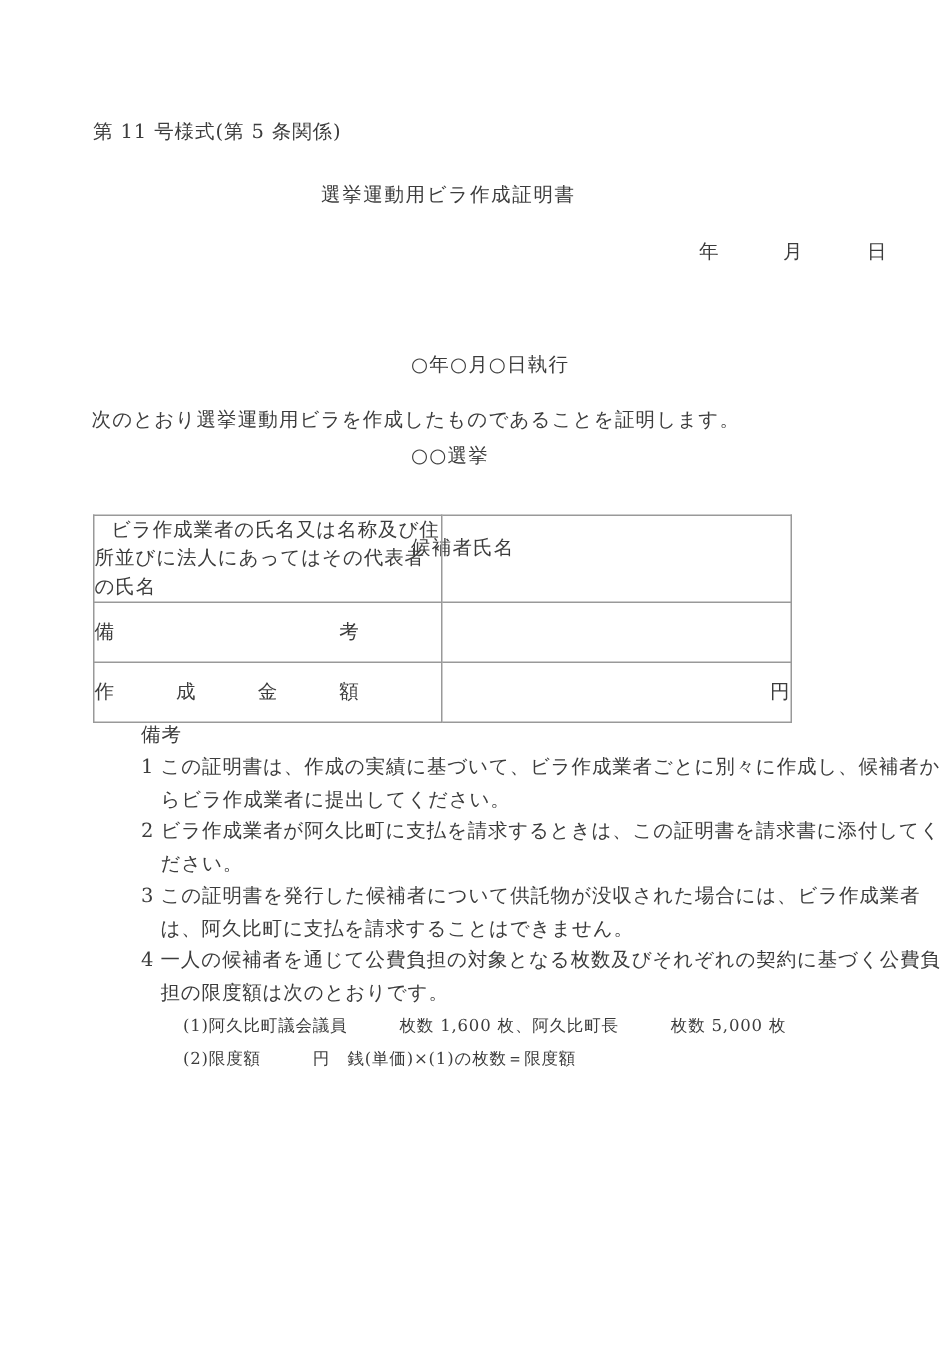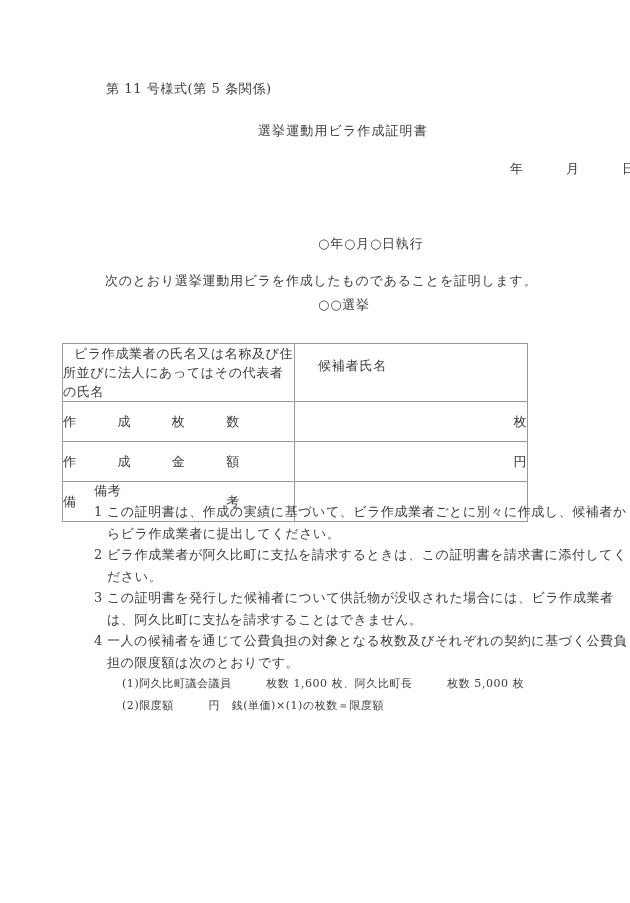--- a/index.html
+++ b/index.html
@@ -23,21 +23,20 @@
     overflow: hidden;
   }
 
   
   .t {
     position: absolute;
     font-size: 13px;
     line-height: 20px;
     white-space: pre;
     letter-spacing: 0.6px;
-    margin-left: 44px;
   }
 
   
   .form-no {
     left: 62px;
     top: 79px;
   }
 
   
   .doc-title {
@@ -188,31 +187,27 @@
 
   <div class="t statement">次のとおり選挙運動用ビラを作成したものであることを証明します。</div>
 
   <table class="form-table">
     <tbody>
       <tr class="row-tall">
         <td class="label cell-multi">ビラ作成業者の氏名又は名称及び住所並びに法人にあってはその代表者の氏名</td>
         <td class="value cell-blank"></td>
       </tr>
       <tr>
-        <td class="label cell-spread">作　　　成　　　枚　　　数</td>
-        <td class="value cell-unit">枚</td>
+        <td class="label cell-spread">備　　　　　　　　　　　考</td>
+        <td class="value cell-blank"></td>
       </tr>
       <tr>
         <td class="label cell-spread">作　　　成　　　金　　　額</td>
         <td class="value cell-unit">円</td>
       </tr>
-      <tr>
-        <td class="label cell-spread">備　　　　　　　　　　　考</td>
-        <td class="value cell-blank"></td>
-      </tr>
     </tbody>
   </table>
 
   <div class="notes">
 
     <div class="notes-heading">備考</div>
 
     <div class="note">
       <span class="num">1</span>
       <span class="body hang">この証明書は、作成の実績に基づいて、ビラ作成業者ごとに別々に作成し、候補者からビラ作成業者に提出してください。</span>

